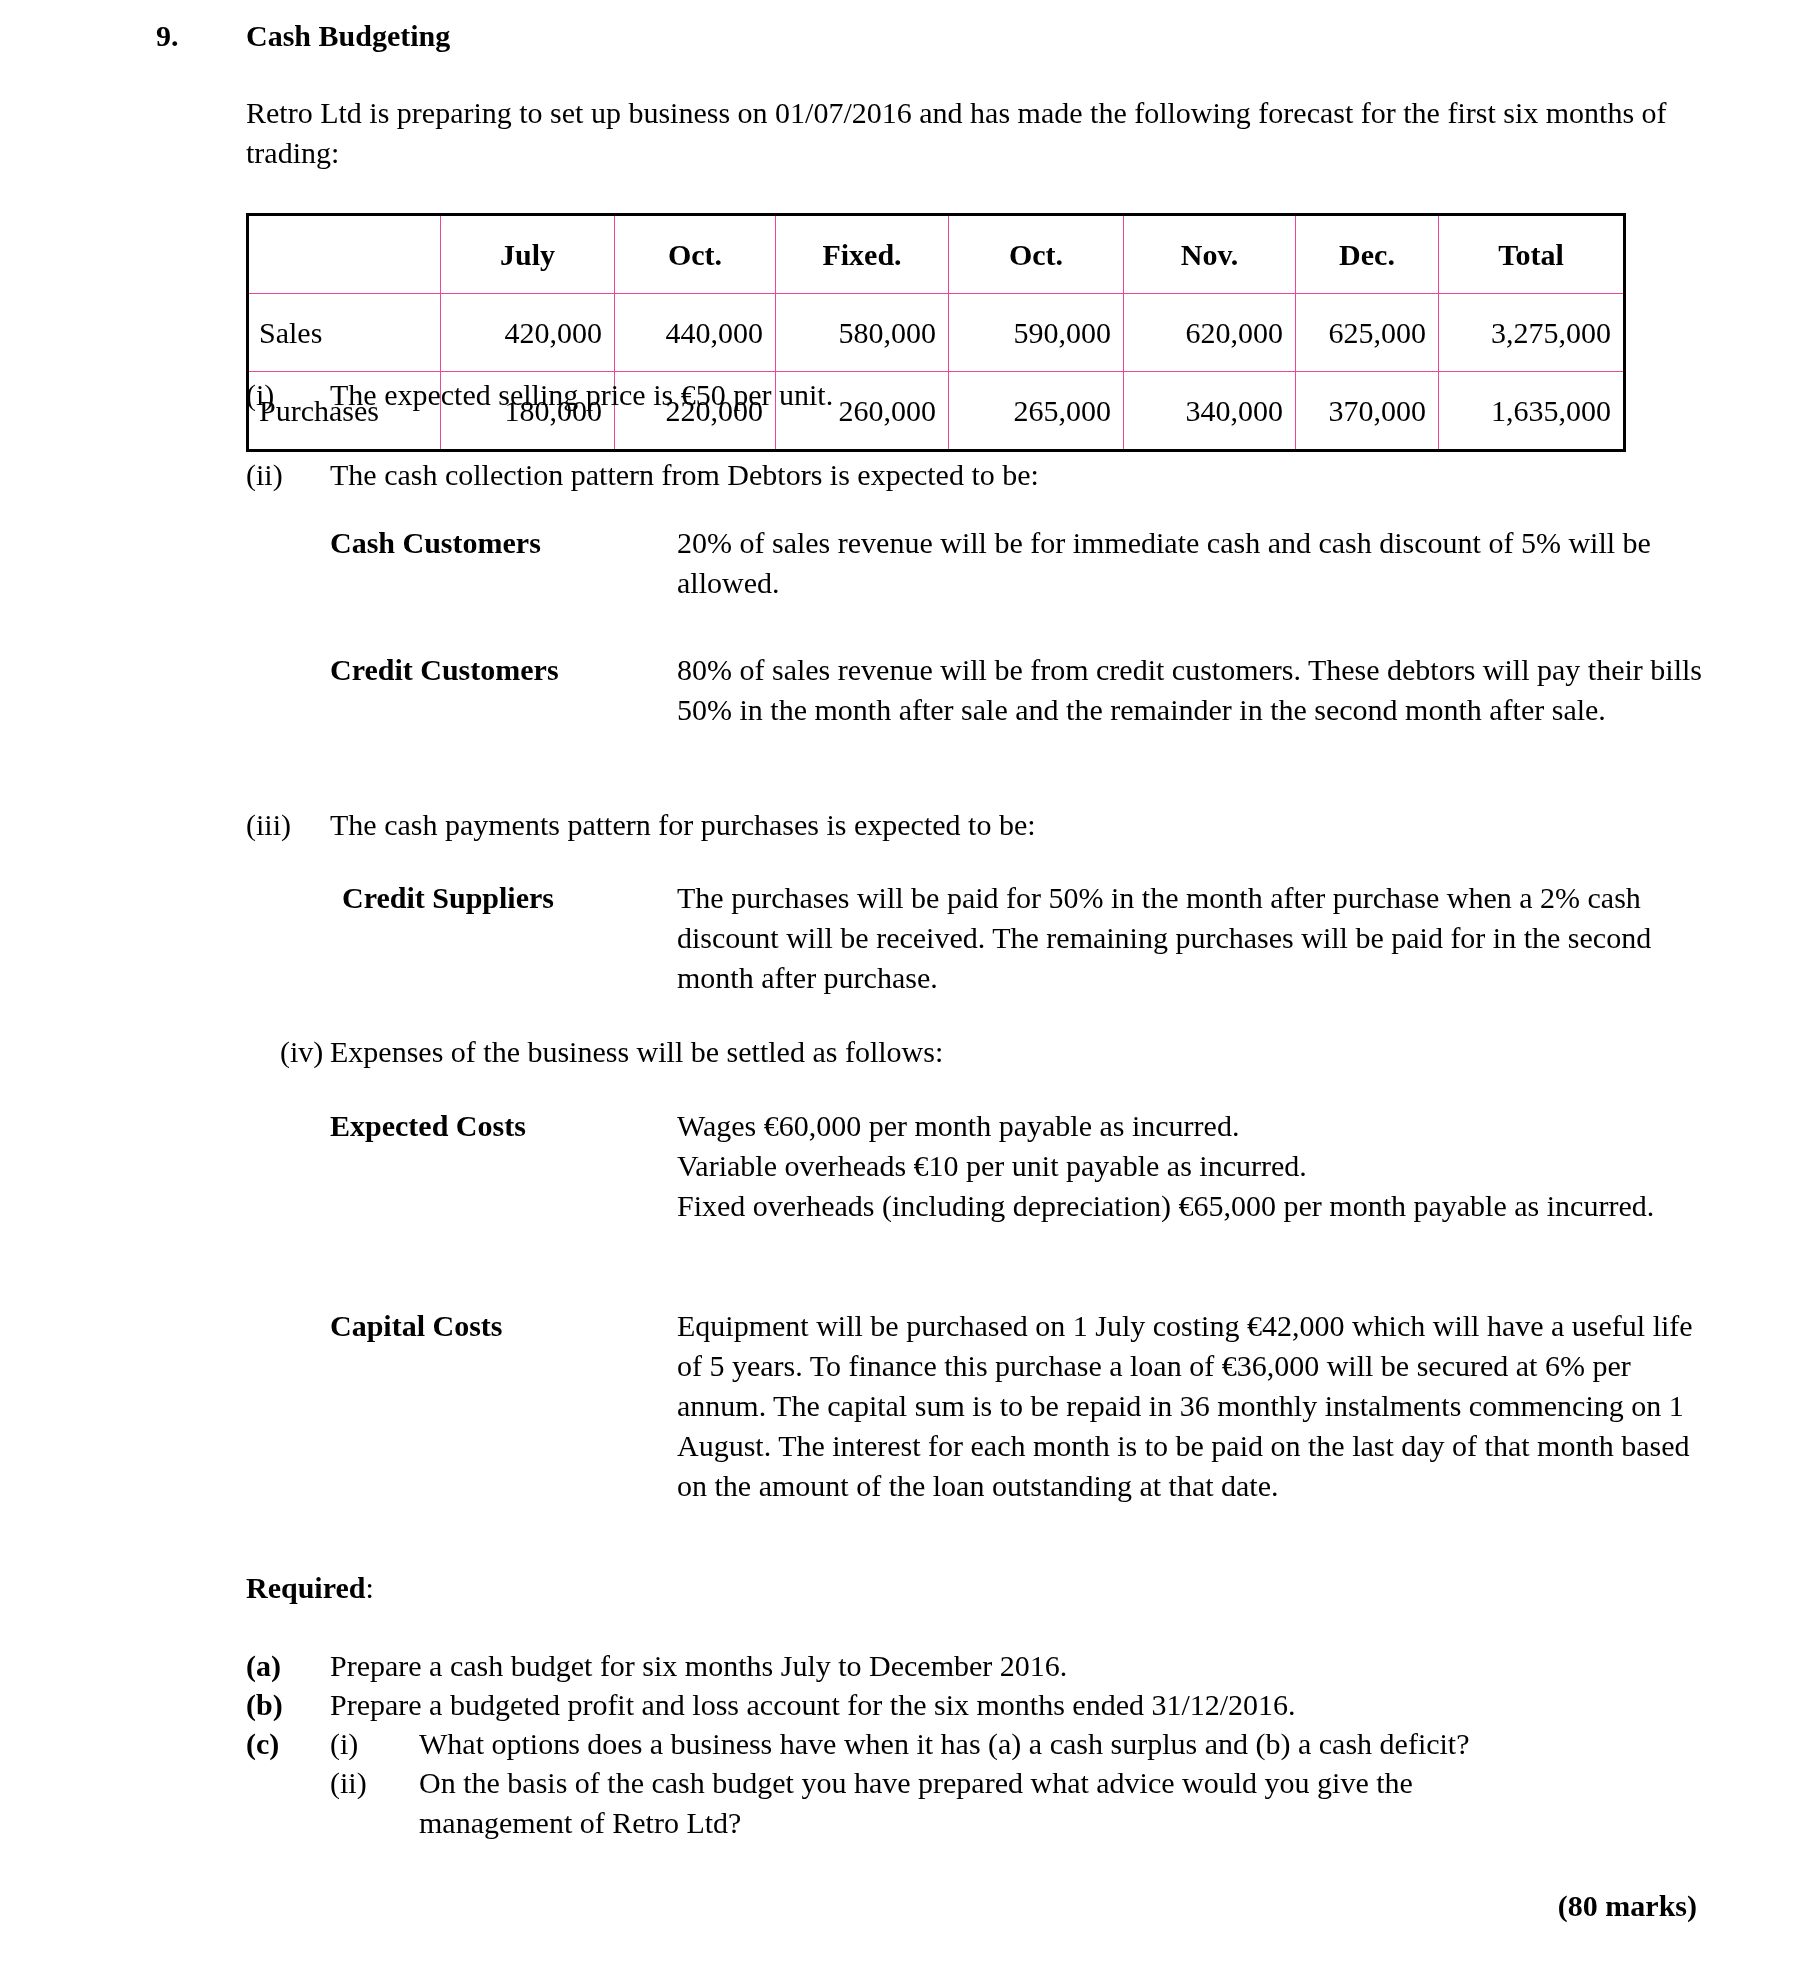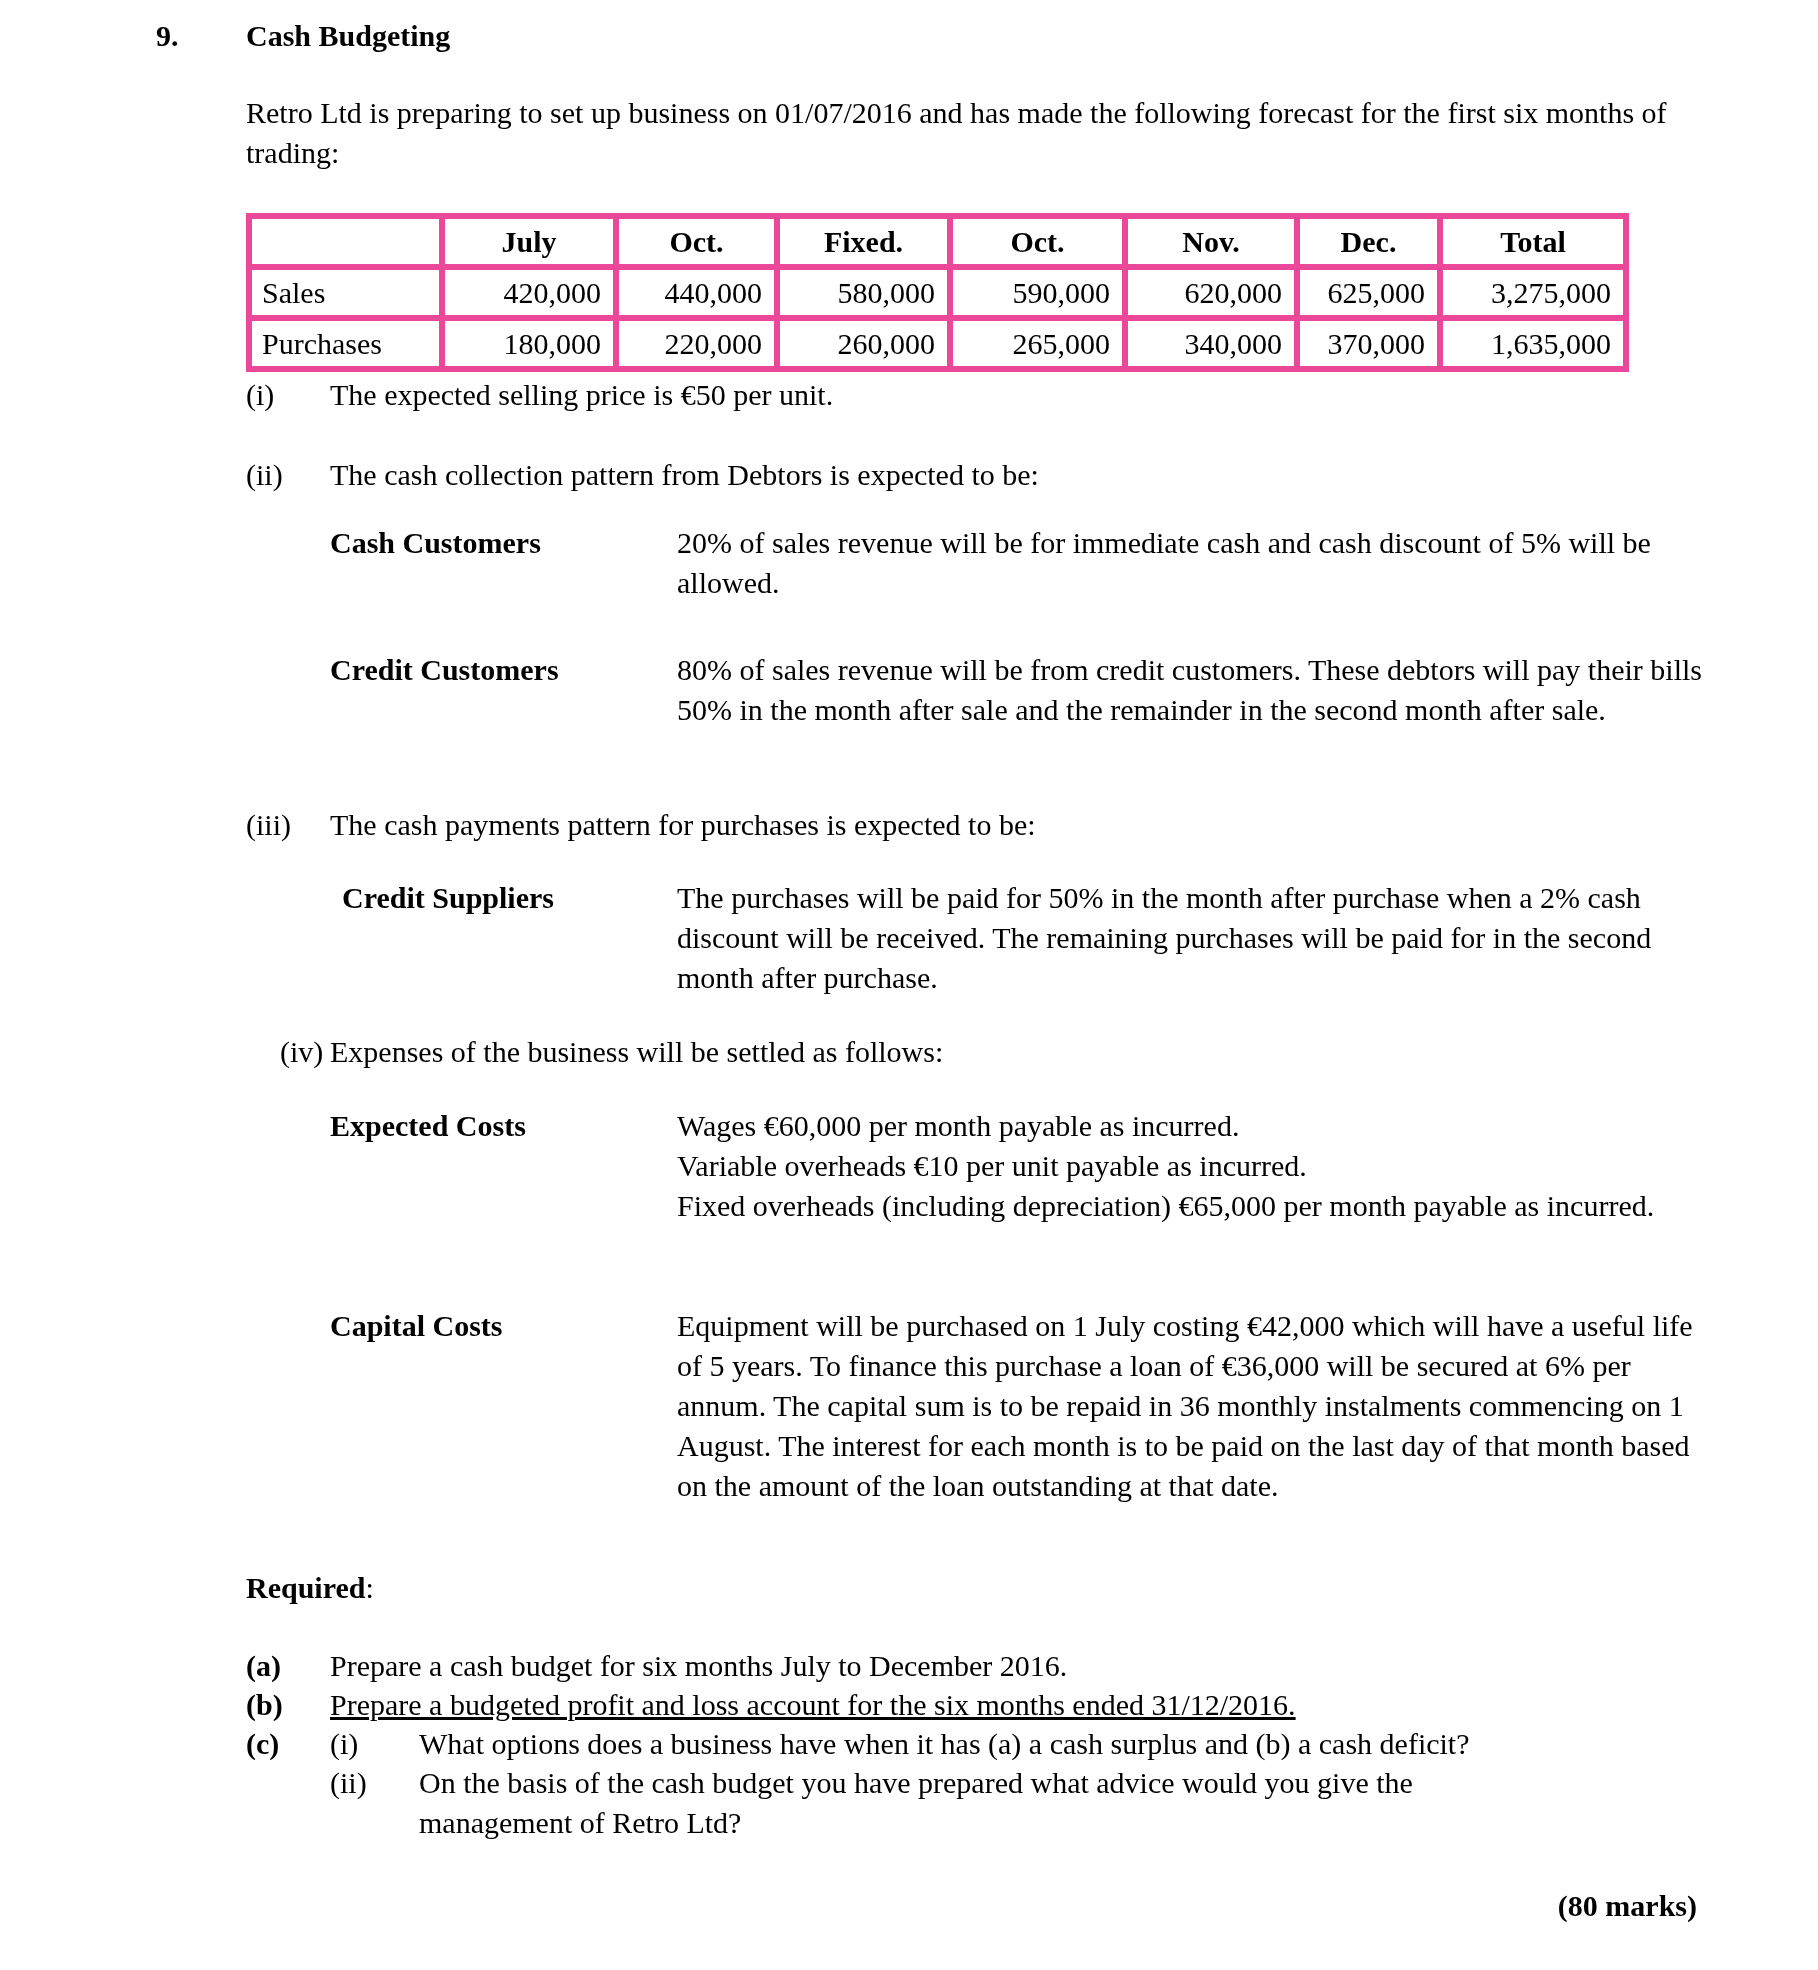--- a/index.html
+++ b/index.html
@@ -26,23 +26,23 @@
     left: 246px;
     top: 213px;
     width: 1377px;
     border-collapse: collapse;
     table-layout: fixed;
     border: 3px solid #000;
     font-family: "Liberation Serif", "DejaVu Serif", serif;
     font-size: 30px;
   }
   table.forecast th, table.forecast td {
-    border: 6px solid #ec4899;
+    border: 1px solid #ec4899;
     height: 45px;
-    padding: 0;
+    padding: 16px;
     overflow: hidden;
   }
   table.forecast th {
     font-weight: bold;
     text-align: center;
   }
   table.forecast td.lbl {
     text-align: left;
     padding-left: 10px;
   }
@@ -136,21 +136,21 @@
 
   <span class="abs b nowrap" style="left:330px; top:1306px;">Capital Costs</span>
   <div class="abs" style="left:677px; top:1306px; width:1035px;">Equipment will be purchased on 1 July costing €42,000 which will have a useful life of 5 years.  To finance this purchase a loan of €36,000 will be secured at 6% per annum.  The capital sum is to be repaid in 36 monthly instalments commencing on 1 August.  The interest for each month is to be paid on the last day of that month based on the amount of the loan outstanding at that date.</div>
 
   <span class="abs" style="left:246px; top:1568px;"><span class="b">Required</span><span>:</span></span>
 
   <span class="abs b nowrap" style="left:246px; top:1646px;">(a)</span>
   <span class="abs nowrap" style="left:330px; top:1646px;">Prepare a cash budget for six months July to December 2016.</span>
 
   <span class="abs b nowrap" style="left:246px; top:1685px;">(b)</span>
-  <span class="abs nowrap" style="left:330px; top:1685px;text-decoration:underline;">Prepare a budgeted profit and loss account for the six months ended 31/12/2016.</span>
+  <span class="abs nowrap" style="left:330px; top:1685px;">Prepare a budgeted profit and loss account for the six months ended 31/12/2016.</span>
 
   <span class="abs b nowrap" style="left:246px; top:1724px;">(c)</span>
   <span class="abs nowrap" style="left:330px; top:1724px;">(i)</span>
   <span class="abs nowrap" style="left:419px; top:1724px;">What options does a business have when it has (a) a cash surplus and (b) a cash deficit?</span>
 
   <span class="abs nowrap" style="left:330px; top:1763px;">(ii)</span>
   <div class="abs" style="left:419px; top:1763px;">
     <div class="nowrap">On the basis of the cash budget you have prepared what advice would you give the</div>
     <div class="nowrap">management of Retro Ltd?</div>
   </div>

